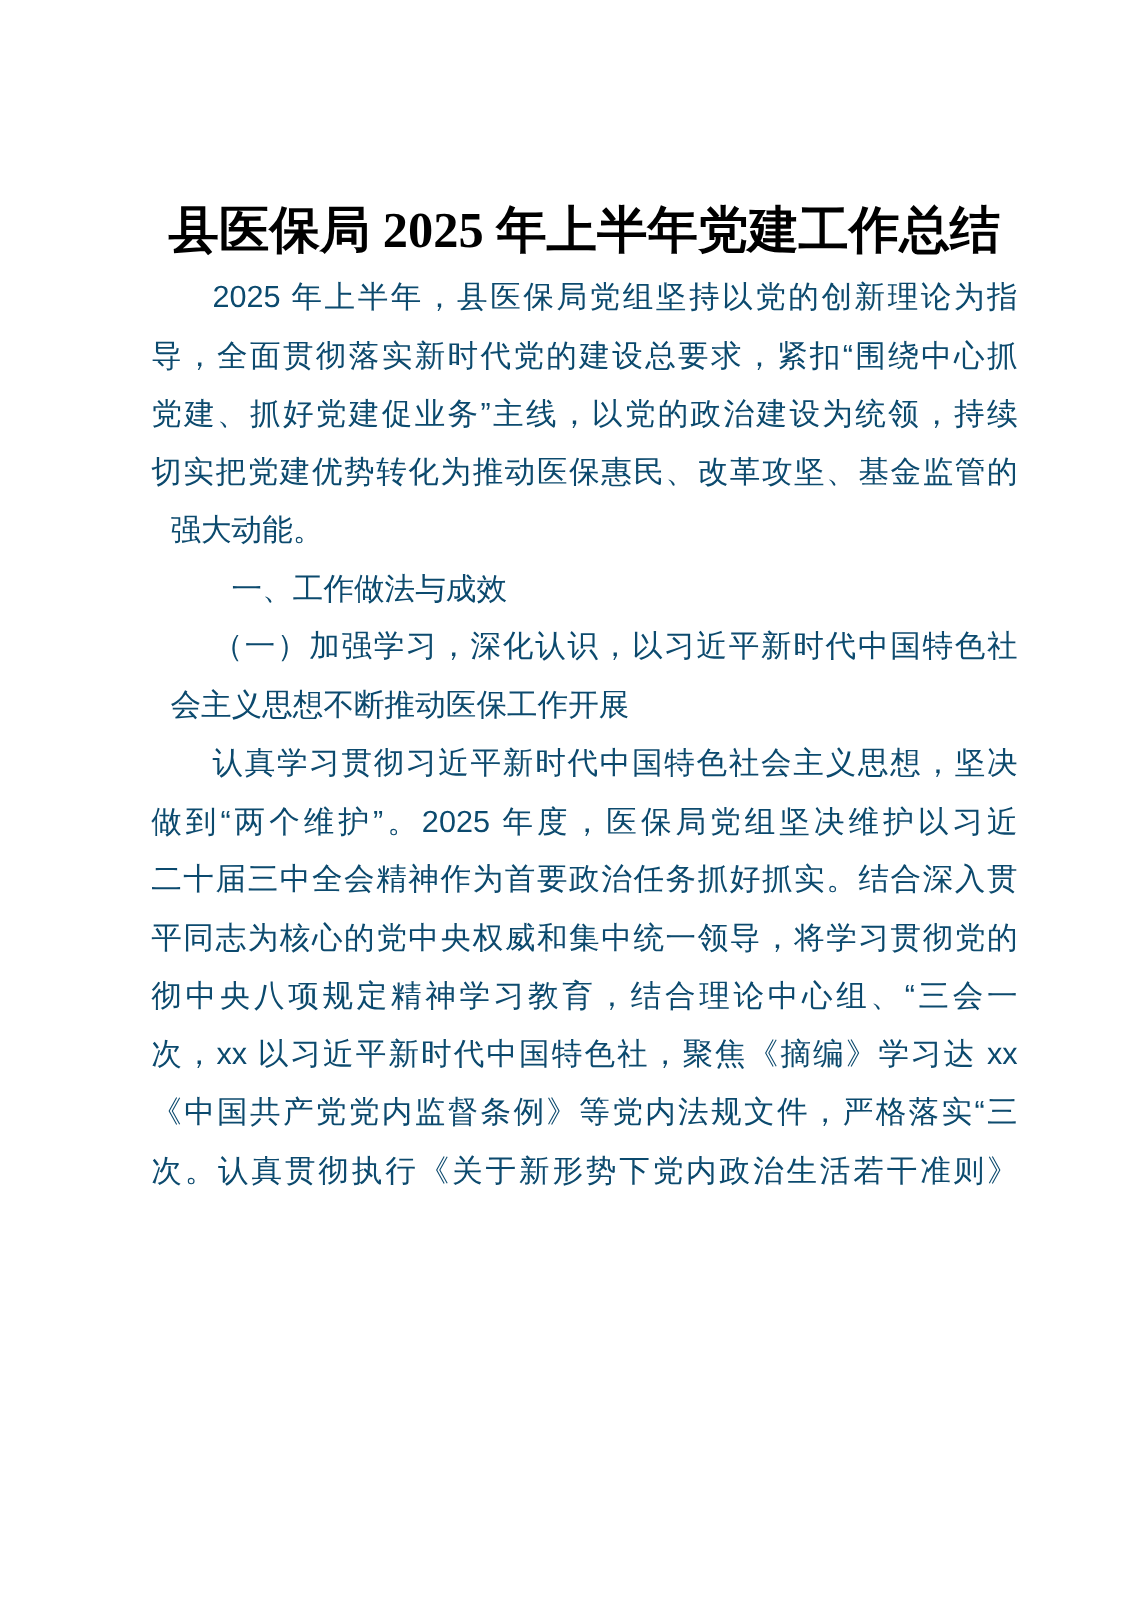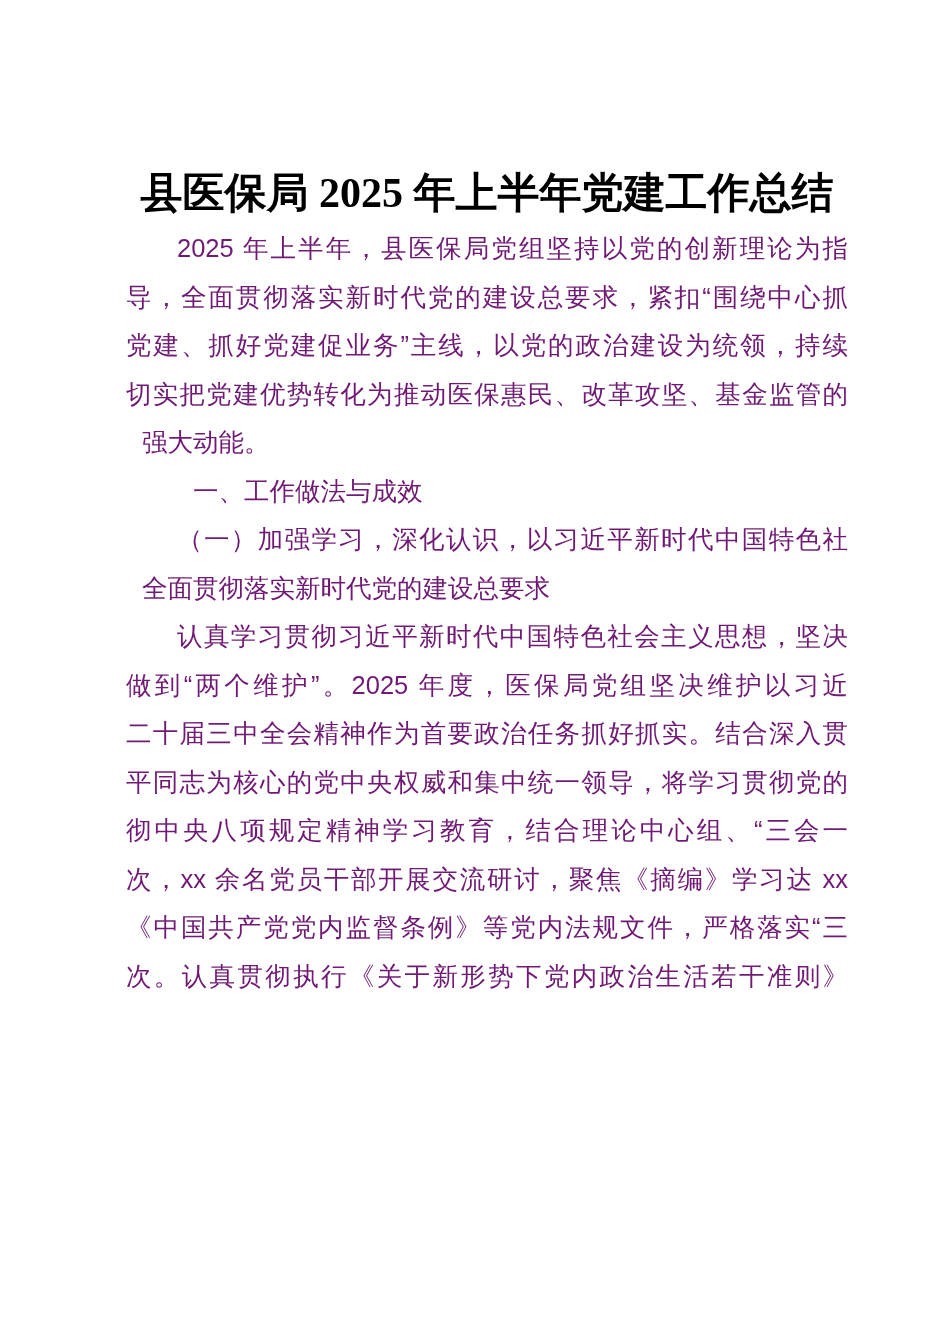--- a/index.html
+++ b/index.html
@@ -31,21 +31,21 @@
     line-height: 61px;
     text-align: center;
     white-space: nowrap;
   }
   .line {
     font-family: "Liberation Sans", "DejaVu Sans", sans-serif;
     font-size: 25.5px;
     line-height: 48.5px;
     text-align: justify;
     text-align-last: justify;
-    color: #701a75;
+    color: #0c4a6e;
   }
   .line.first {
     text-indent: 51px;
   }
   .line.end {
     text-align-last: left;
     margin-left: 16px;
   }
 </style>
 </head>
@@ -61,26 +61,26 @@
     <div class="body-block">
       <div class="line first">2025 年上半年，县医保局党组坚持以党的创新理论为指</div>
       <div class="line">导，全面贯彻落实新时代党的建设总要求，紧扣“围绕中心抓</div>
       <div class="line">党建、抓好党建促业务”主线，以党的政治建设为统领，持续</div>
       <div class="line">切实把党建优势转化为推动医保惠民、改革攻坚、基金监管的</div>
       <div class="line end">强大动能。</div>
 
       <div class="line first end">一、工作做法与成效</div>
 
       <div class="line first">（一）加强学习，深化认识，以习近平新时代中国特色社</div>
-      <div class="line end">全面贯彻落实新时代党的建设总要求</div>
+      <div class="line end">会主义思想不断推动医保工作开展</div>
 
       <div class="line first">认真学习贯彻习近平新时代中国特色社会主义思想，坚决</div>
       <div class="line">做到“两个维护”。2025 年度，医保局党组坚决维护以习近</div>
       <div class="line">二十届三中全会精神作为首要政治任务抓好抓实。结合深入贯</div>
       <div class="line">平同志为核心的党中央权威和集中统一领导，将学习贯彻党的</div>
       <div class="line">彻中央八项规定精神学习教育，结合理论中心组、“三会一</div>
-      <div class="line">次，xx 余名党员干部开展交流研讨，聚焦《摘编》学习达 xx</div>
+      <div class="line">次，xx 以习近平新时代中国特色社，聚焦《摘编》学习达 xx</div>
       <div class="line">《中国共产党党内监督条例》等党内法规文件，严格落实“三</div>
       <div class="line">次。认真贯彻执行《关于新形势下党内政治生活若干准则》</div>
     </div>
 
   </div>
 </div>
 
 </body></html>

